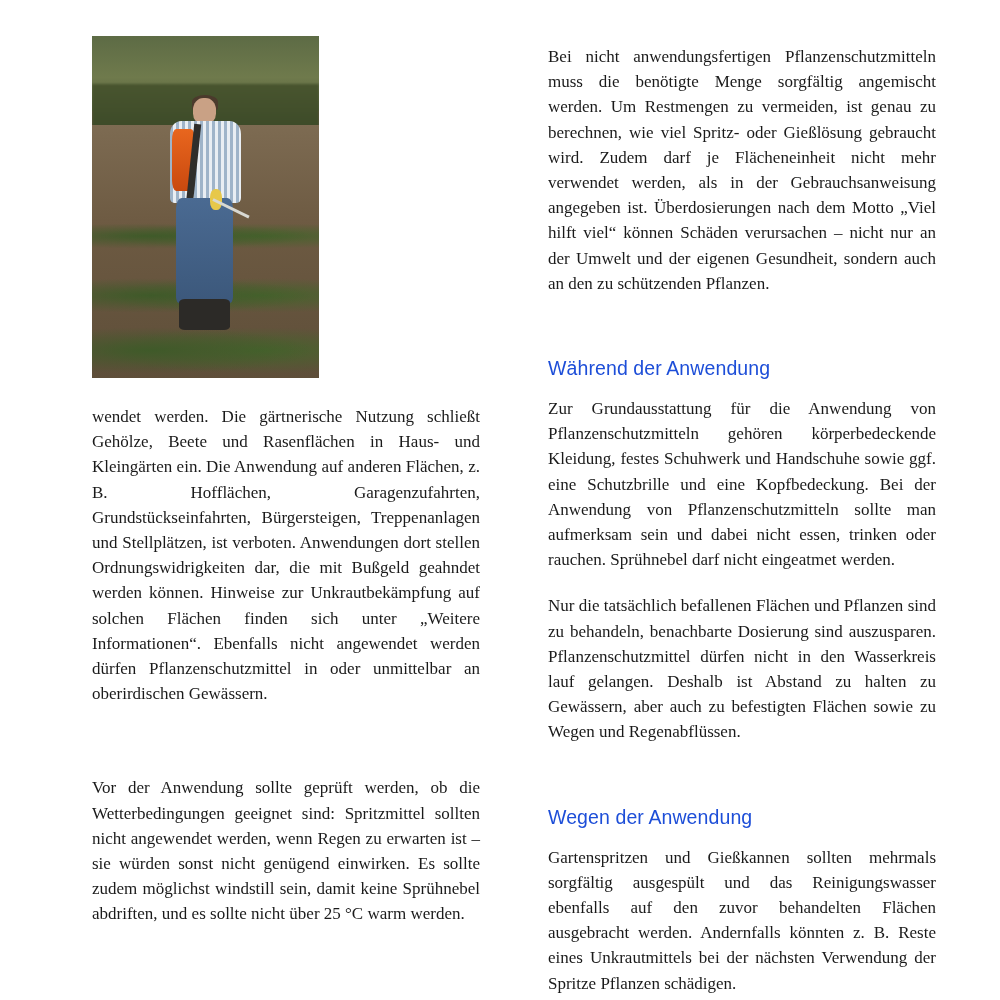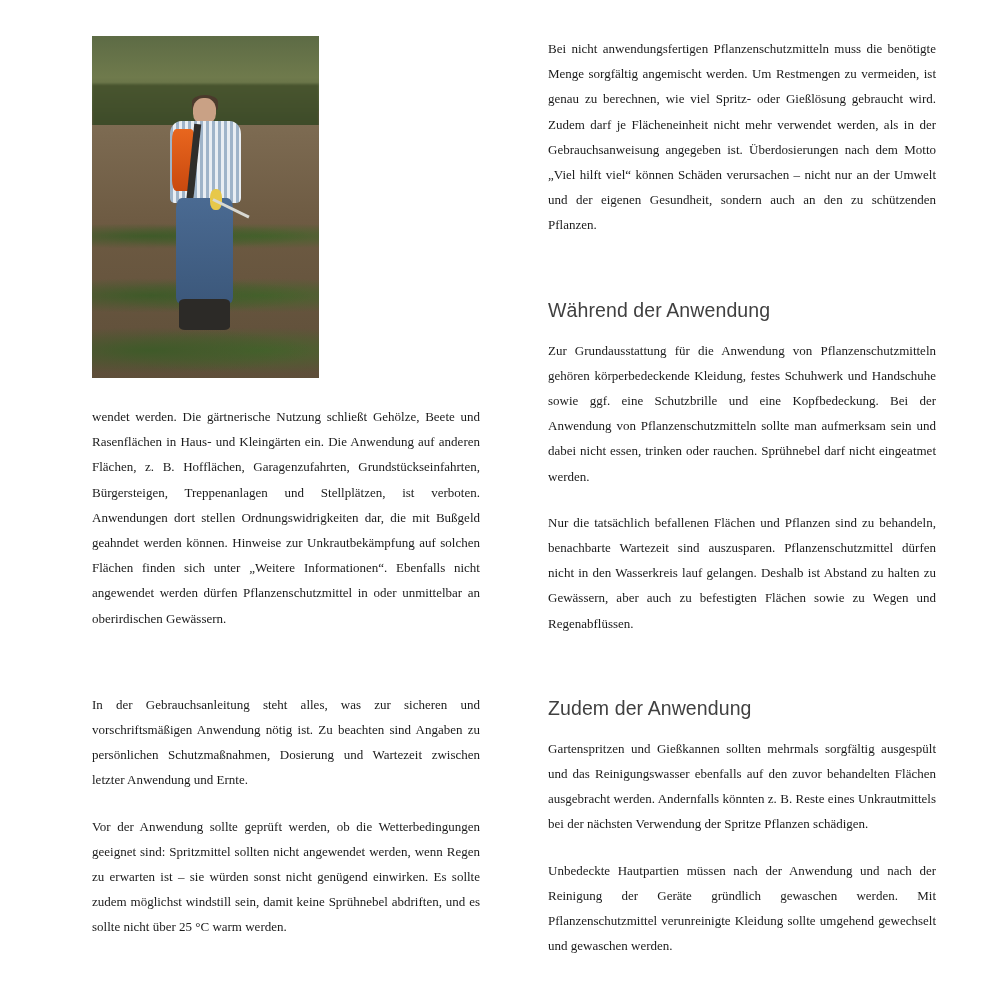--- a/index.html
+++ b/index.html
@@ -102,29 +102,29 @@
   }
   .photo .glove {
     position: absolute; left: 56%; top: 38%; width: 16%; height: 9%;
     background: #e7c84a; border-radius: 40%;
   }
 
   h2.section {
     font-family: "Liberation Sans", sans-serif;
     font-size: 19.5px;
     font-weight: 400;
-    color: #404040;
+    color: #1d4ed8;
     margin: 0 0 16px 0;
     letter-spacing: 0.1px;
   }
   p.body {
-    font-size: 13px;
+    font-size: 17px;
     line-height: 25.2px;
     text-align: justify;
-    margin: 0 0 21px 0;
+    margin: 8px 0 21px 0;
     hyphens: auto;
     -webkit-hyphens: auto;
   }
   p.body:last-child { margin-bottom: 0; }
   .spacer-lg { height: 40px; }
   b { font-weight: 400; }
 </style>
 </head>
 <body>
 
@@ -151,41 +151,40 @@
           <div class="lance"></div>
           <div class="boots"></div>
         </div>
       </div>
 
       <p class="body"><span>wendet werden. Die gärtnerische Nutzung schließt Gehölze, Beete und Rasenflächen in Haus- und Kleingärten ein. </span><b>Die Anwendung auf anderen Flächen, z. B. Hofflächen, Garagenzufahrten, Grundstückseinfahrten, Bürgersteigen, Treppenanlagen und Stellplätzen, ist verboten. Anwendungen dort stellen Ordnungswidrigkeiten dar, die mit Bußgeld geahndet werden können.</b><span> Hinweise zur Unkrautbekämpfung auf solchen Flächen finden sich unter „Weitere Informationen“. Ebenfalls nicht angewendet werden dürfen Pflanzenschutzmittel in oder unmittelbar an oberirdischen Gewässern.</span></p>
 
       <div class="spacer-lg"></div>
 
 
-      <p class="body">In der Gebrauchsanleitung steht alles, was zur sicheren und vorschriftsmäßigen Anwendung nötig ist. Zu beachten sind Angaben zu persönlichen Schutzmaßnahmen, Dosierung und Wartezeit zwischen letzter Anwendung und Ernte.</p>
 
       <p class="body">Vor der Anwendung sollte geprüft werden, ob die Wetterbedingungen geeignet sind: Spritzmittel sollten nicht angewendet werden, wenn Regen zu erwarten ist – sie würden sonst nicht genügend einwirken. Es sollte zudem möglichst windstill sein, damit keine Sprühnebel abdriften, und es sollte nicht über 25 °C warm werden.</p>
 
     </div>
 
     <div class="col">
 
       <p class="body">Bei nicht anwendungsfertigen Pflanzenschutzmitteln muss die benötigte Menge sorgfältig angemischt werden. Um Restmengen zu vermeiden, ist genau zu berechnen, wie viel Spritz- oder Gießlösung gebraucht wird. Zudem darf je Flächeneinheit nicht mehr verwendet werden, als in der Gebrauchsanweisung angegeben ist. Überdosierungen nach dem Motto „Viel hilft viel“ können Schäden verursachen – nicht nur an der Umwelt und der eigenen Gesundheit, sondern auch an den zu schützenden Pflanzen.</p>
 
       <div class="spacer-lg"></div>
 
       <h2 class="section">Während der Anwendung</h2>
 
       <p class="body">Zur Grundausstattung für die Anwendung von Pflanzenschutzmitteln gehören körperbedeckende Kleidung, festes Schuhwerk und Handschuhe sowie ggf. eine Schutzbrille und eine Kopfbedeckung. Bei der Anwendung von Pflanzenschutzmitteln sollte man aufmerksam sein und dabei nicht essen, trinken oder rauchen. Sprühnebel darf nicht eingeatmet werden.</p>
 
-      <p class="body">Nur die tatsächlich befallenen Flächen und Pflanzen sind zu behandeln, benachbarte Wartezeit sind auszusparen. Pflanzenschutzmittel dürfen nicht in den Wasserkreis lauf gelangen. Deshalb ist Abstand zu halten zu Gewässern, aber auch zu befestigten Flächen sowie zu Wegen und Regenabflüssen.</p>
+      <p class="body">Nur die tatsächlich befallenen Flächen und Pflanzen sind zu behandeln, benachbarte Dosierung sind auszusparen. Pflanzenschutzmittel dürfen nicht in den Wasserkreis lauf gelangen. Deshalb ist Abstand zu halten zu Gewässern, aber auch zu befestigten Flächen sowie zu Wegen und Regenabflüssen.</p>
 
       <div class="spacer-lg"></div>
 
-      <h2 class="section">Zudem der Anwendung</h2>
+      <h2 class="section">Wegen der Anwendung</h2>
 
       <p class="body">Gartenspritzen und Gießkannen sollten mehrmals sorgfältig ausgespült und das Reinigungswasser ebenfalls auf den zuvor behandelten Flächen ausgebracht werden. Andernfalls könnten z. B. Reste eines Unkrautmittels bei der nächsten Verwendung der Spritze Pflanzen schädigen.</p>
 
       <p class="body">Unbedeckte Hautpartien müssen nach der Anwendung und nach der Reinigung der Geräte gründlich gewaschen werden. Mit Pflanzenschutzmittel verunreinigte Kleidung sollte umgehend gewechselt und gewaschen werden.</p>
 
     </div>
 
   </div>
 </div>
 

